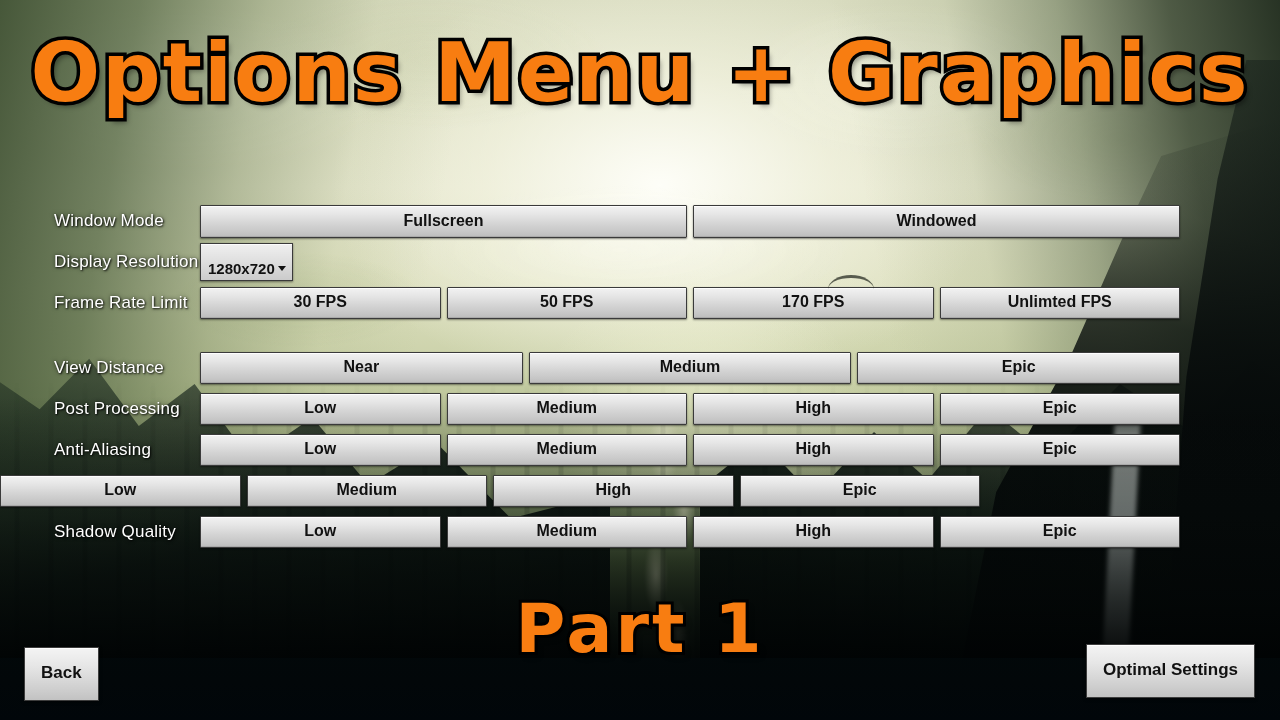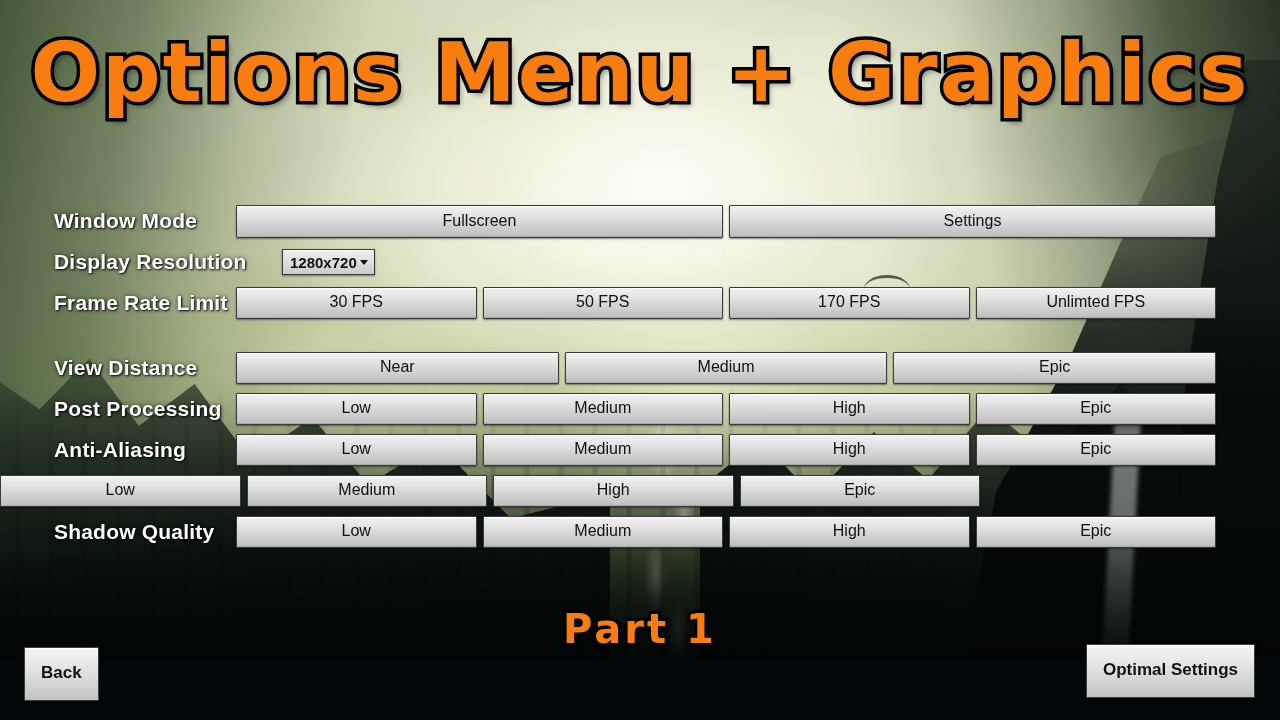--- a/index.html
+++ b/index.html
@@ -215,21 +215,21 @@
       2px 3px 0 rgba(0,0,0,0.55),
       4px 5px 5px rgba(0,0,0,0.35);
   }
   #main-title {
     top: 26px;
     font-size: 82px;
     line-height: 94px;
   }
   #part-title {
     top: 594px;
-    font-size: 40px;
+    font-size: 68px;
     line-height: 70px;
     letter-spacing: 3px;
     -webkit-text-stroke: 6px #000;
   }
 
   
   #settings {
     position: absolute;
     left: 0;
     top: 204px;
@@ -238,46 +238,46 @@
   .row {
     position: relative;
     display: flex;
     align-items: center;
     height: 34px;
     margin-bottom: 7px;
   }
   .row.gap-after { margin-bottom: 31px; }
 
   .row-label {
-    width: 236px;
+    width: 200px;
     padding-left: 54px;
     box-sizing: border-box;
     color: #ffffff;
-    font-size: 21px;
-    font-weight: 700;
+    font-size: 17px;
+    font-weight: 400;
     letter-spacing: 0.2px;
     text-shadow: 1px 1px 2px rgba(0,0,0,0.85), 0 0 4px rgba(0,0,0,0.6);
     white-space: nowrap;
   }
 
   .options {
     position: relative;
     display: flex;
     gap: 6px;
     width: 980px;
   }
 
   
   .btn {
     flex: 1 1 0;
     height: 30px;
     line-height: 28px;
     text-align: center;
     font-size: 16px;
-    font-weight: 400;
+    font-weight: 700;
     color: #111111;
     background: linear-gradient(180deg,
       #f2f2f2 0%,
       #e6e6e6 26%,
       #d4d4d4 58%,
       #c6c6c6 85%,
       #bcbcbc 100%);
     border: 1px solid #3a3a3a;
     border-radius: 1px;
     box-shadow:
@@ -289,30 +289,29 @@
     white-space: nowrap;
     overflow: hidden;
   }
   .btn.wide { height: 31px; line-height: 29px; }
 
   
   .dropdown {
     display: inline-flex;
     align-items: center;
     height: 24px;
-    padding: 0 6px 0 7px;
+    padding: 12px 6px 0 7px;
     font-size: 15px;
     font-weight: 700;
     color: #111;
     background: linear-gradient(180deg, #f0f0f0 0%, #e2e2e2 40%, #cbcbcb 100%);
     border: 1px solid #3a3a3a;
     box-shadow: inset 0 1px 0 rgba(255,255,255,0.8), 0 1px 2px rgba(0,0,0,0.45);
     cursor: pointer;
     user-select: none;
-    margin-left: 46px;
   }
   .dropdown .caret {
     display: inline-block;
     margin-left: 3px;
     width: 0; height: 0;
     border-left: 4px solid transparent;
     border-right: 4px solid transparent;
     border-top: 5px solid #111;
   }
 
@@ -368,21 +367,21 @@
   <div class="bg-dark-band"></div>
 
   <div class="title" id="main-title">Options Menu + Graphics</div>
 
   <div id="settings">
 
     <div class="row">
       <div class="row-label">Window Mode</div>
       <div class="options">
         <div class="btn wide">Fullscreen</div>
-        <div class="btn wide">Settings</div>
+        <div class="btn wide">Windowed</div>
       </div>
     </div>
 
     <div class="row">
       <div class="row-label">Display Resolution</div>
       <div class="options">
         <div class="dropdown">
           <span>1280x720</span>
           <span class="caret"></span>
         </div>

